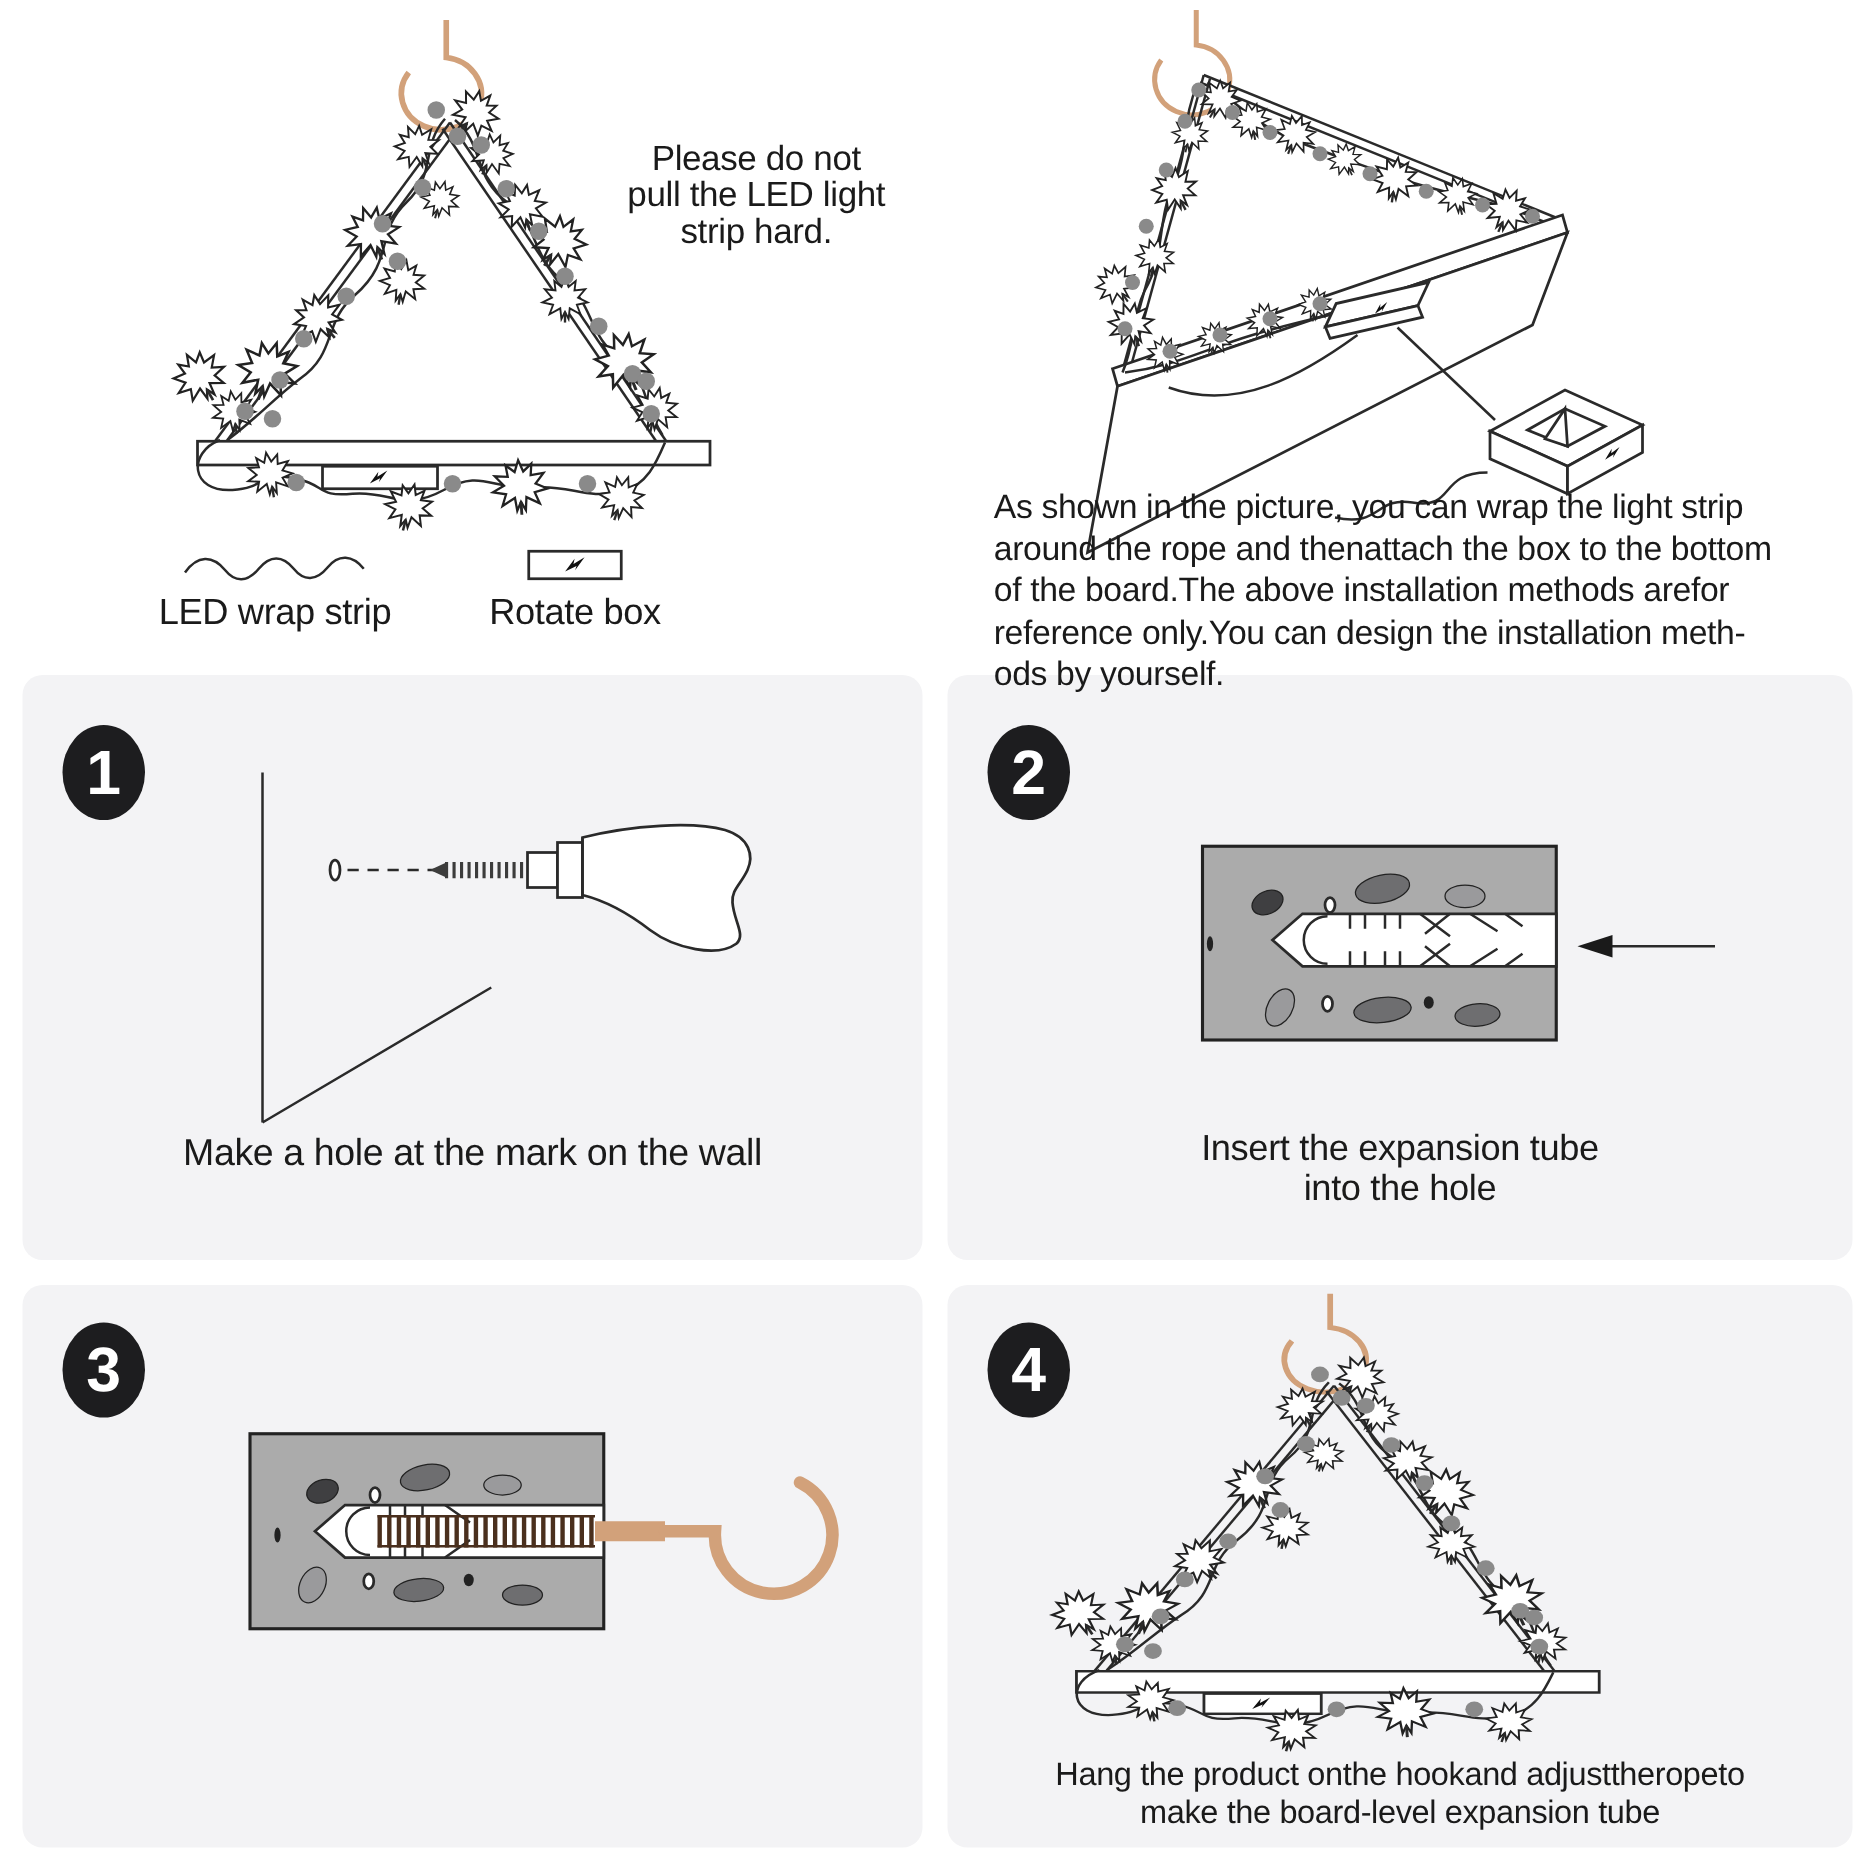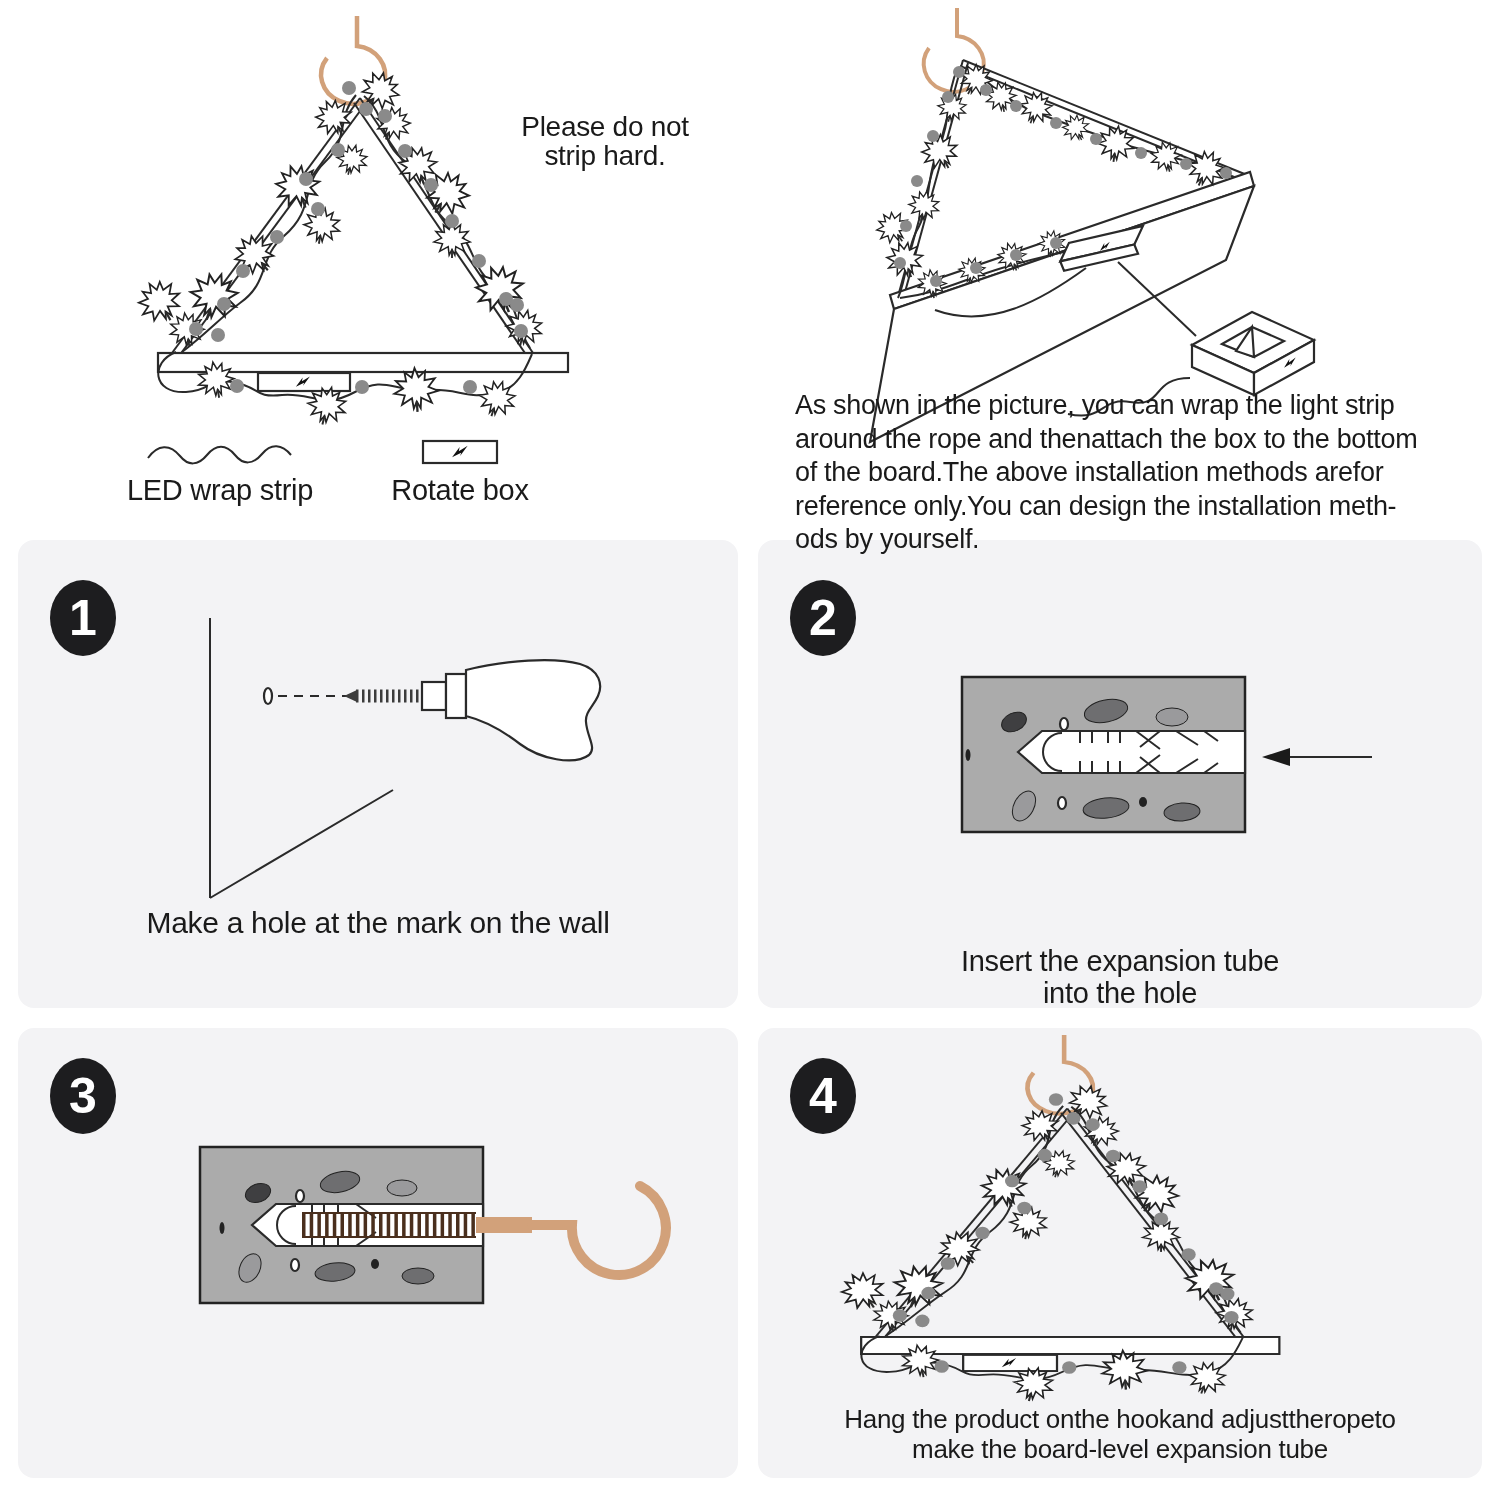--- a/index.html
+++ b/index.html
@@ -19,21 +19,21 @@
   #panel4{left:758px;top:1028px;width:724px;height:450px;}
   svg.art{position:absolute;left:0;top:0;z-index:2;}
   .txt{position:absolute;z-index:3;font-weight:normal;letter-spacing:-0.3px;}
   .center{text-align:center;}
   .cl{display:block;}
   #warning{left:430px;top:112px;width:350px;font-size:28px;line-height:29px;}
   #note{left:795px;top:389px;width:712px;font-size:27px;line-height:33.5px;}
   #led-label{left:80px;top:474px;width:280px;font-size:29px;}
   #battery-label{left:320px;top:474px;width:280px;font-size:29px;}
   #cap1{left:18px;top:906px;width:720px;font-size:30px;line-height:33px;}
-  #cap2{left:758px;top:903px;width:724px;font-size:29px;line-height:32px;margin-top:42px;}
+  #cap2{left:758px;top:903px;width:724px;font-size:29px;line-height:32px;}
   #cap3{left:18px;top:1398px;width:720px;font-size:29px;line-height:32px;}
   #cap4{left:758px;top:1404px;width:724px;font-size:26px;line-height:30px;}
   .badge{
     position:absolute;z-index:3;background:var(--badge);color:#fff;border-radius:50%;
     width:66px;height:76px;display:flex;align-items:center;justify-content:center;
     font-weight:bold;font-size:50px;
   }
   #badge1{left:50px;top:580px;}
   #badge2{left:790px;top:580px;}
   #badge3{left:50px;top:1058px;}
@@ -290,20 +290,21 @@
       <rect x="476" y="1217" width="56" height="16" fill="var(--copper)"></rect>
       <path class="copper-ln" stroke-width="10" stroke-linecap="round" d="M532,1225 L572,1225 A47,47 0 1 0 640,1186"></path>
     </g>
   </g>
 
   <use href="#garland" transform="translate(700,1020.7) scale(1.02,0.896)"></use>
 </svg>
 
 <div class="txt center" id="warning">
   <span class="cl">Please do not</span>
+  <span class="cl">pull the LED light</span>
   <span class="cl">strip hard.</span>
 </div>
 
 <div class="txt" id="note">
   <span class="cl">As shown in the picture, you can wrap the light strip</span>
   <span class="cl">around the rope and thenattach the box to the bottom</span>
   <span class="cl">of the board.The above installation methods arefor</span>
   <span class="cl">reference only.You can design the installation meth-</span>
   <span class="cl">ods by yourself.</span>
 </div>

